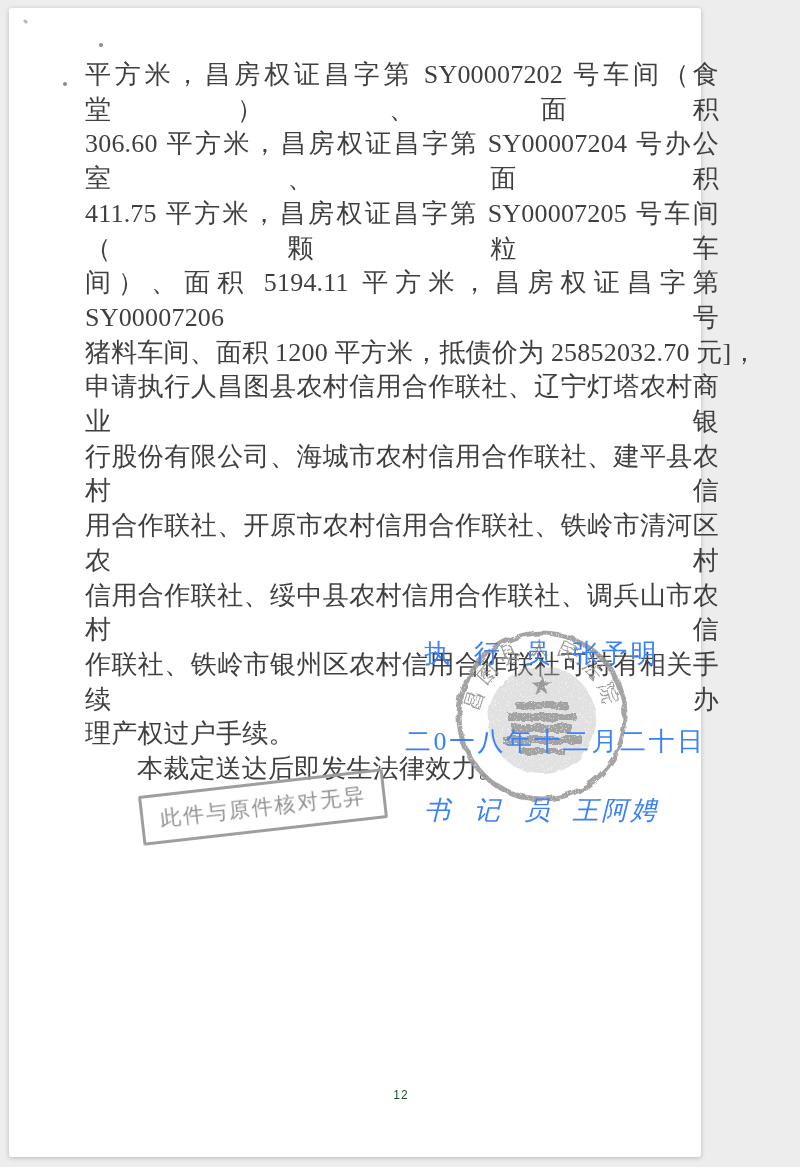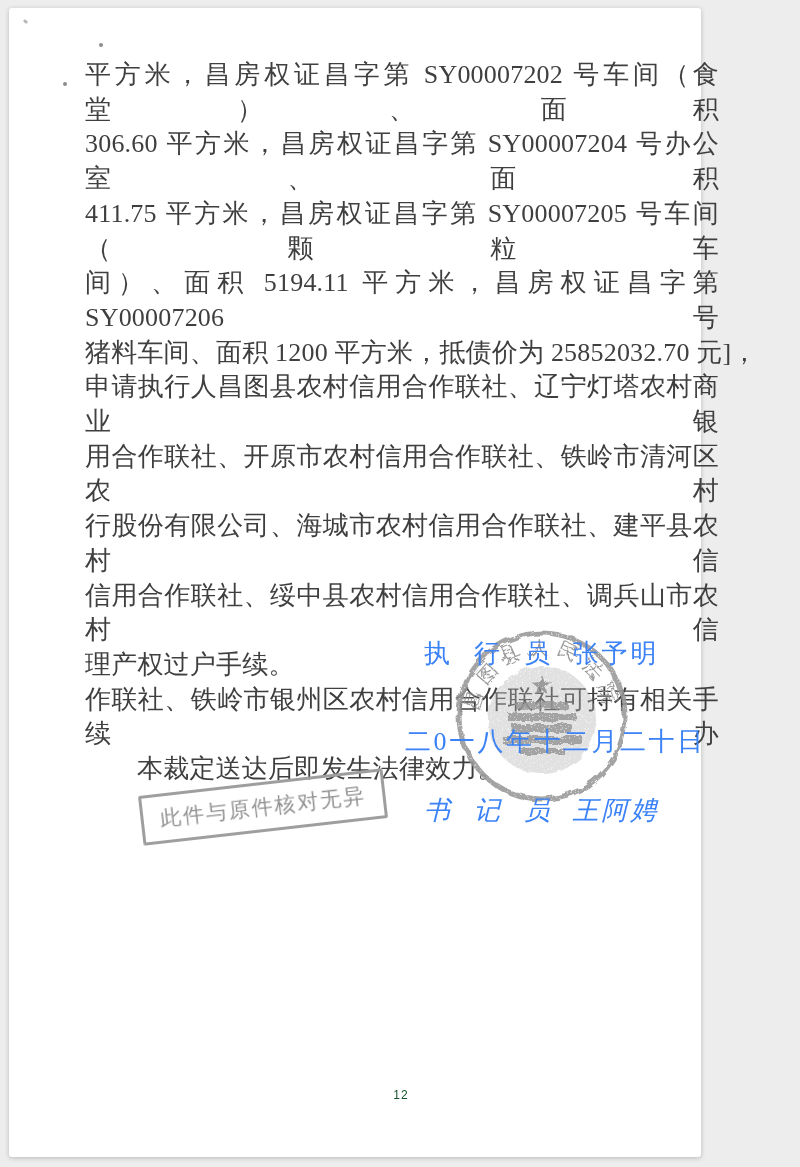--- a/index.html
+++ b/index.html
@@ -74,25 +74,25 @@
     <div class="speck s2"></div>
     <div class="speck s3"></div>
 
     <div class="body-text">
       <div class="line full">平方米，昌房权证昌字第 SY00007202 号车间（食堂）、面积</div>
       <div class="line full">306.60 平方米，昌房权证昌字第 SY00007204 号办公室、面积</div>
       <div class="line full">411.75 平方米，昌房权证昌字第 SY00007205 号车间（颗粒车</div>
       <div class="line full">间）、面积 5194.11 平方米，昌房权证昌字第 SY00007206 号</div>
       <div class="line">猪料车间、面积 1200 平方米，抵债价为 25852032.70 元]，</div>
       <div class="line full">申请执行人昌图县农村信用合作联社、辽宁灯塔农村商业银</div>
+      <div class="line full">行股份有限公司、海城市农村信用合作联社、建平县农村信</div>
       <div class="line full">用合作联社、开原市农村信用合作联社、铁岭市清河区农村</div>
-      <div class="line full">行股份有限公司、海城市农村信用合作联社、建平县农村信</div>
       <div class="line full">信用合作联社、绥中县农村信用合作联社、调兵山市农村信</div>
+      <div class="line full">作联社、铁岭市银州区农村信用合作联社可持有相关手续办</div>
       <div class="line">理产权过户手续。</div>
-      <div class="line full">作联社、铁岭市银州区农村信用合作联社可持有相关手续办</div>
       <div class="line indent">本裁定送达后即发生法律效力。</div>
     </div>
 
     <svg class="seal" viewBox="-95 -95 190 190" xmlns="http://www.w3.org/2000/svg">
       <defs>
         <filter id="rough" x="-20%" y="-20%" width="140%" height="140%">
           <feTurbulence type="fractalNoise" baseFrequency="0.09" numOctaves="2" seed="4" result="warp"></feTurbulence>
           <feDisplacementMap in="SourceGraphic" in2="warp" scale="6" result="warped"></feDisplacementMap>
           <feTurbulence type="fractalNoise" baseFrequency="0.55" numOctaves="3" seed="9" result="noise"></feTurbulence>
           <feComponentTransfer in="noise" result="mask">

